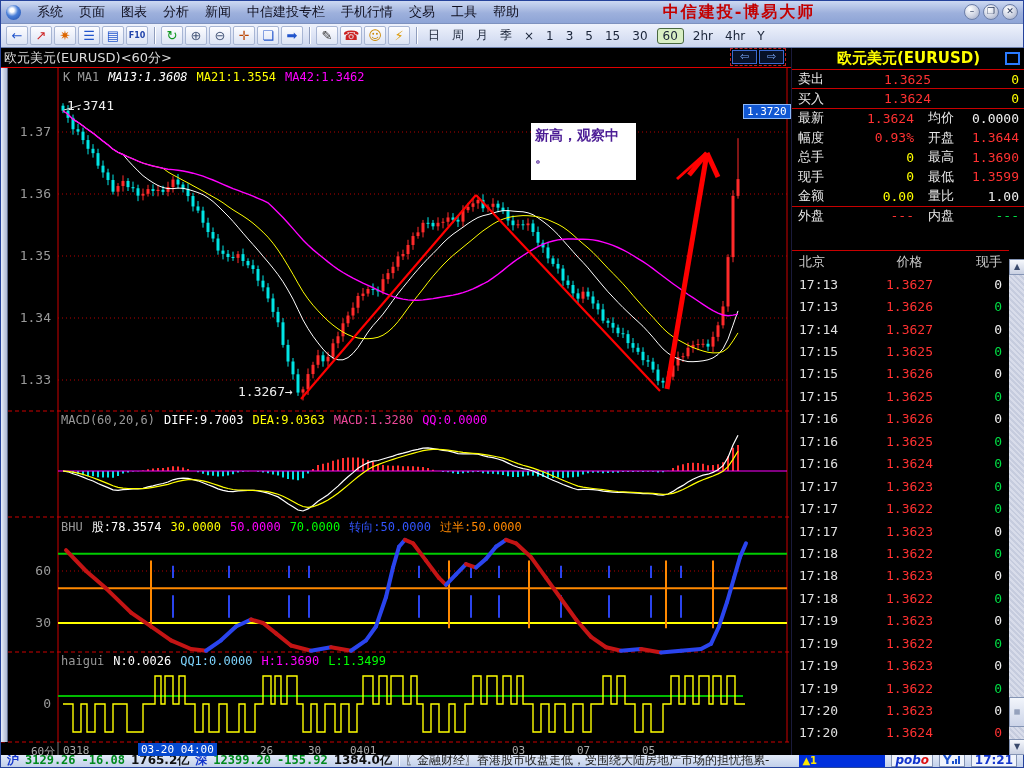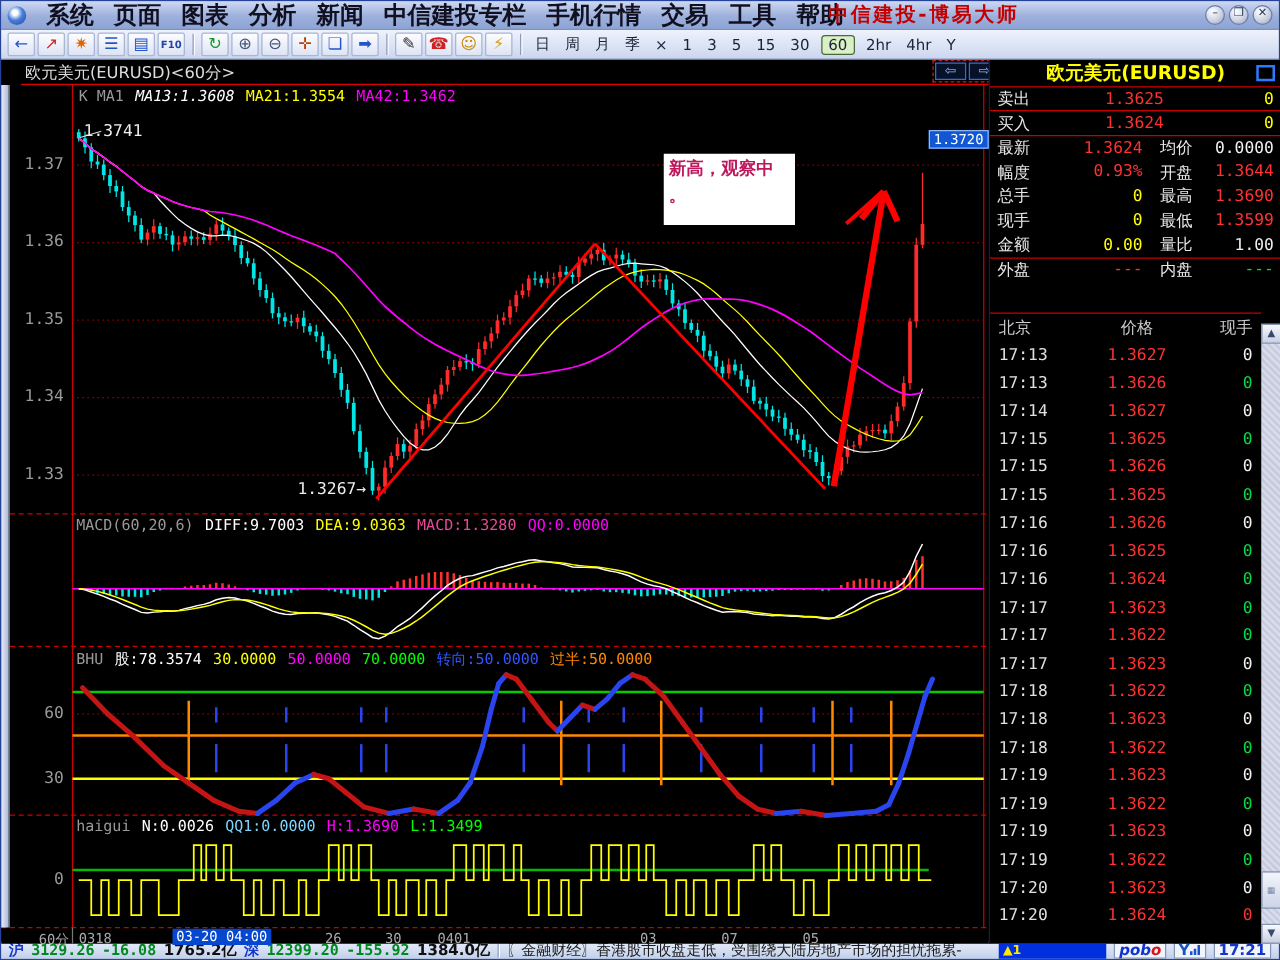--- a/index.html
+++ b/index.html
@@ -7,21 +7,21 @@
     font-family:"DejaVu Sans", sans-serif; }
   .window { position:relative; width:1024px; height:768px; display:flex; flex-direction:column;
     border:1px solid #26439b; }
 
   
   .titlebar { height:23px; background:linear-gradient(#cdd9f2,#9db0dc 55%,#8ea4d6);
     display:flex; align-items:center; padding:0 5px; position:relative; flex:0 0 auto;
     border-bottom:1px solid #7e92bf; }
   .app-icon { width:15px; height:15px; border-radius:50%;
     background:radial-gradient(circle at 40% 35%, #fff 15%, #4a7fd8 45%, #1c49a8); margin-right:8px; }
-  .menu-item { font-size:19px; color:#101020; margin:0 8px; cursor:default; white-space:nowrap;font-weight:bold; }
+  .menu-item { font-size:13px; color:#101020; margin:0 8px; cursor:default; white-space:nowrap; }
   .app-title { position:absolute; left:738px; transform:translateX(-50%); color:#c40000;
     font-weight:bold; font-size:16px; letter-spacing:2px; white-space:nowrap; }
   .winbtns { position:absolute; right:5px; top:3px; display:flex; gap:3px; }
   .winbtn { width:16px; height:16px; border-radius:50%; border:1px solid #6d7fa8;
     background:radial-gradient(circle at 35% 30%, #ffffff, #ccd2e2 55%, #98a2c0);
     font-size:9px; line-height:13px; text-align:center; color:#2a3a5c; }
 
   
   .toolbar { height:24px; background:linear-gradient(#eef2fc,#ccd6ee); display:flex;
     align-items:center; padding:0 4px; border-bottom:1px solid #6d80ab; flex:0 0 auto; }
@@ -31,21 +31,21 @@
   .tb-btn.small { font-size:8px; font-weight:bold; }
   .tb-divider { width:1px; height:17px; background:#8f9dbd; margin:0 5px;
     box-shadow:1px 0 0 #fff; }
   .period { font-size:12px; color:#1a2438; margin:0 6px; cursor:default; }
   .period.active { background:#d9efc4; border:1px solid #49683f; border-radius:3px;
     padding:0 5px; margin:0 3px; }
 
   
   .main { position:relative; flex:1 1 auto; background:#000; }
   .chart-region { position:absolute; left:0; top:0; width:790px; height:707px; background:#000; }
-  .chart-header { position:absolute; left:16px; top:0; width:790px; height:20px;
+  .chart-header { position:absolute; left:0; top:0; width:790px; height:20px;
     border-bottom:1px solid #e00000; color:#dcdcdc; font-size:13px; }
   .chart-header .sym { position:absolute; left:3px; top:1px; white-space:nowrap; }
   .hdr-arrows { position:absolute; left:730px; top:1px; display:flex; gap:2px;
     outline:1px dashed #c02020; padding:1px; }
   .hdr-arrow { width:25px; height:14px; border:1px solid #3a6ad0; background:#071228;
     color:#7cabff; font-size:11px; line-height:12px; text-align:center; cursor:default; }
   .left-strip { position:absolute; left:0; top:20px; width:7px; height:674px;
     background:linear-gradient(90deg,#e8edf8,#a9b5d2); border-right:1px solid #5c6888; }
   #plot { position:absolute; left:0; top:0; }
 
@@ -53,21 +53,21 @@
     white-space:nowrap; z-index:3; }
   .ind span { margin-right:9px; }
   .ylab { position:absolute; width:50px; text-align:right; color:#9a9a9a; font-size:13px;
     font-family:"DejaVu Sans Mono", monospace; z-index:3; }
   .xlab { position:absolute; color:#aaaaaa; font-size:11px;
     font-family:"DejaVu Sans Mono", monospace; top:696px; z-index:3; }
   .xlab.hl { background:#0548cf; color:#fff; padding:0 3px; top:695px; }
   .plabel { position:absolute; color:#eeeeee; font-size:13px;
     font-family:"DejaVu Sans Mono", monospace; z-index:4; }
   .note { position:absolute; left:530px; top:75px; width:105px; height:57px; background:#ffffff;
-    color:#be185d; font-weight:bold; font-size:14px; line-height:22px; padding:1px 4px; z-index:5; }
+    color:#4c1d95; font-weight:bold; font-size:14px; line-height:22px; padding:1px 4px; z-index:5; }
   .ptag { position:absolute; left:742px; top:56px; background:#1157d2; border:1px solid #8cb8f8;
     color:#fff; font-size:11px; font-family:"DejaVu Sans Mono", monospace; height:15px;
     line-height:13px; padding:0 3px; z-index:5; }
 
   
   .right-panel { position:absolute; left:790px; top:0; width:234px; height:707px; background:#000;
     border-left:1px solid #1a1a3a; }
   .rp-title { height:22px; border-bottom:1px solid #d00000; position:relative; text-align:center;
     color:#ffff00; font-size:15px; font-weight:bold; line-height:21px; }
   .rp-max { position:absolute; right:5px; top:4px; width:15px; height:13px;

